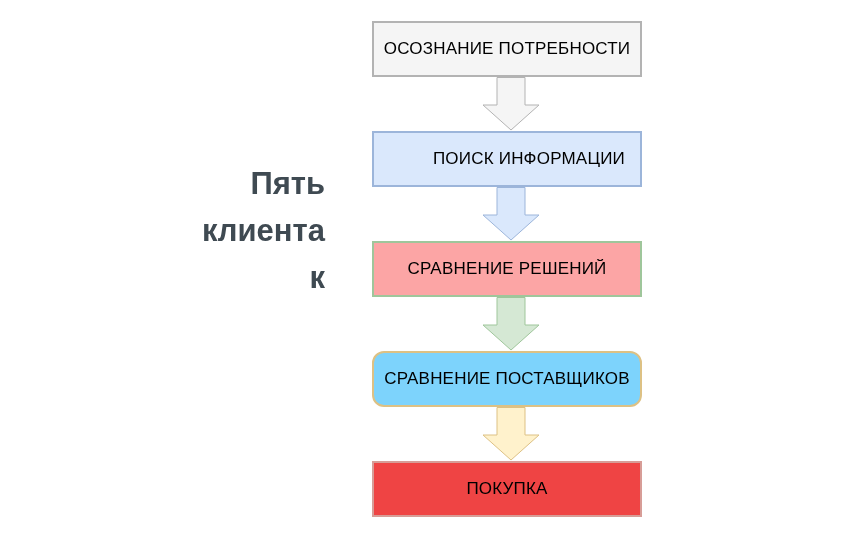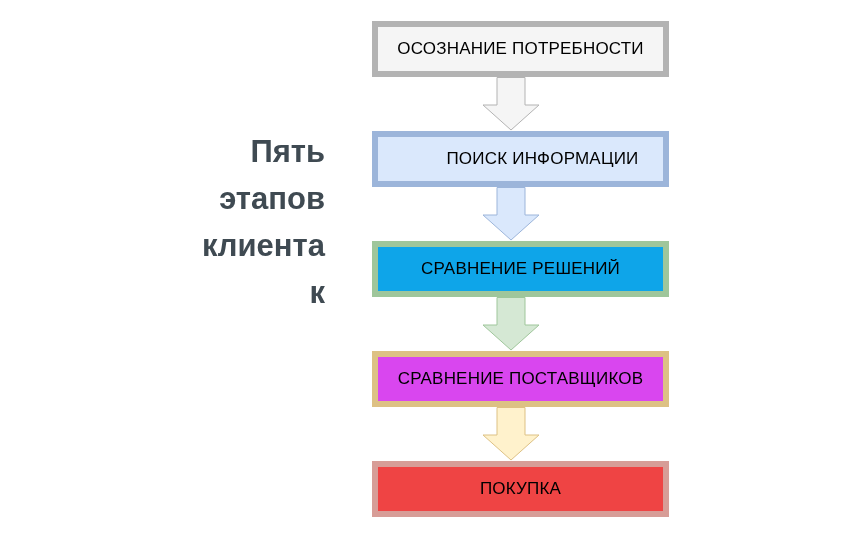--- a/index.html
+++ b/index.html
@@ -26,24 +26,24 @@
     line-height: 47px;
     color: #3f4a52;
   }
   .title-line {
     display: block;
     white-space: nowrap;
   }
   .stage {
     position: absolute;
     left: 372px;
-    width: 297px;
+    width: 270px;
     height: 56px;
     box-sizing: border-box;
-    border: 6px solid #0c4a6e;
+    border: 2px solid #0c4a6e;
     background: #f5f5f5;
     display: flex;
     align-items: center;
     justify-content: center;
   }
   .stage-label {
     font-size: 17px;
     color: #000000;
     letter-spacing: 0.2px;
     white-space: nowrap;
@@ -68,23 +68,22 @@
   .arrow-0 { top: 77px; }
   .arrow-1 { top: 187px; }
   .arrow-2 { top: 297px; }
   .arrow-3 { top: 407px; }
 </style>
 </head>
 <body>
 
 <div class="canvas">
 
-  <div class="title-block" style="color: rgb(63, 74, 82);">
+  <div class="title-block" style="color: rgb(63, 74, 82); margin-top: 32px;">
     <span class="title-line">Пять</span>
-    <span class="title-line">этапов</span>
     <span class="title-line">клиента</span>
     <span class="title-line">к</span>
   </div>
 
   <div class="stage stage-0" style="background: rgb(245, 245, 245); border-color: rgb(179, 179, 179);">
     <span class="stage-label">ОСОЗНАНИЕ ПОТРЕБНОСТИ</span>
   </div>
 
   <div class="arrow arrow-0">
     <svg viewBox="0 0 60 54" xmlns="http://www.w3.org/2000/svg">
@@ -95,31 +94,31 @@
   <div class="stage stage-1" style="background: rgb(218, 232, 252); border-color: rgb(156, 181, 218);">
     <span class="stage-label">ПОИСК ИНФОРМАЦИИ</span>
   </div>
 
   <div class="arrow arrow-1">
     <svg viewBox="0 0 60 54" xmlns="http://www.w3.org/2000/svg">
       <path d="M16 0.5 L16 28 L2 28 L30 53 L58 28 L44 28 L44 0.5 Z" stroke-width="1" fill="#dae8fc" stroke="#9cb5da"></path>
     </svg>
   </div>
 
-  <div class="stage stage-2" style="background: #0ea5e9; border-color: rgb(159, 198, 155);">
+  <div class="stage stage-2" style="background: #fca5a5; border-color: rgb(159, 198, 155);">
     <span class="stage-label">СРАВНЕНИЕ РЕШЕНИЙ</span>
   </div>
 
   <div class="arrow arrow-2">
     <svg viewBox="0 0 60 54" xmlns="http://www.w3.org/2000/svg">
       <path d="M16 0.5 L16 28 L2 28 L30 53 L58 28 L44 28 L44 0.5 Z" stroke-width="1" fill="#d5e8d4" stroke="#9fc69b"></path>
     </svg>
   </div>
 
-  <div class="stage stage-3" style="background: #d946ef; border-color: rgb(221, 193, 132);">
+  <div class="stage stage-3" style="background: #7dd3fc; border-color: rgb(221, 193, 132); border-radius: 12px;">
     <span class="stage-label">СРАВНЕНИЕ ПОСТАВЩИКОВ</span>
   </div>
 
   <div class="arrow arrow-3">
     <svg viewBox="0 0 60 54" xmlns="http://www.w3.org/2000/svg">
       <path d="M16 0.5 L16 28 L2 28 L30 53 L58 28 L44 28 L44 0.5 Z" stroke-width="1" fill="#fff2cc" stroke="#ddc184"></path>
     </svg>
   </div>
 
   <div class="stage stage-4" style="background: #ef4444; border-color: rgb(215, 157, 151);">

